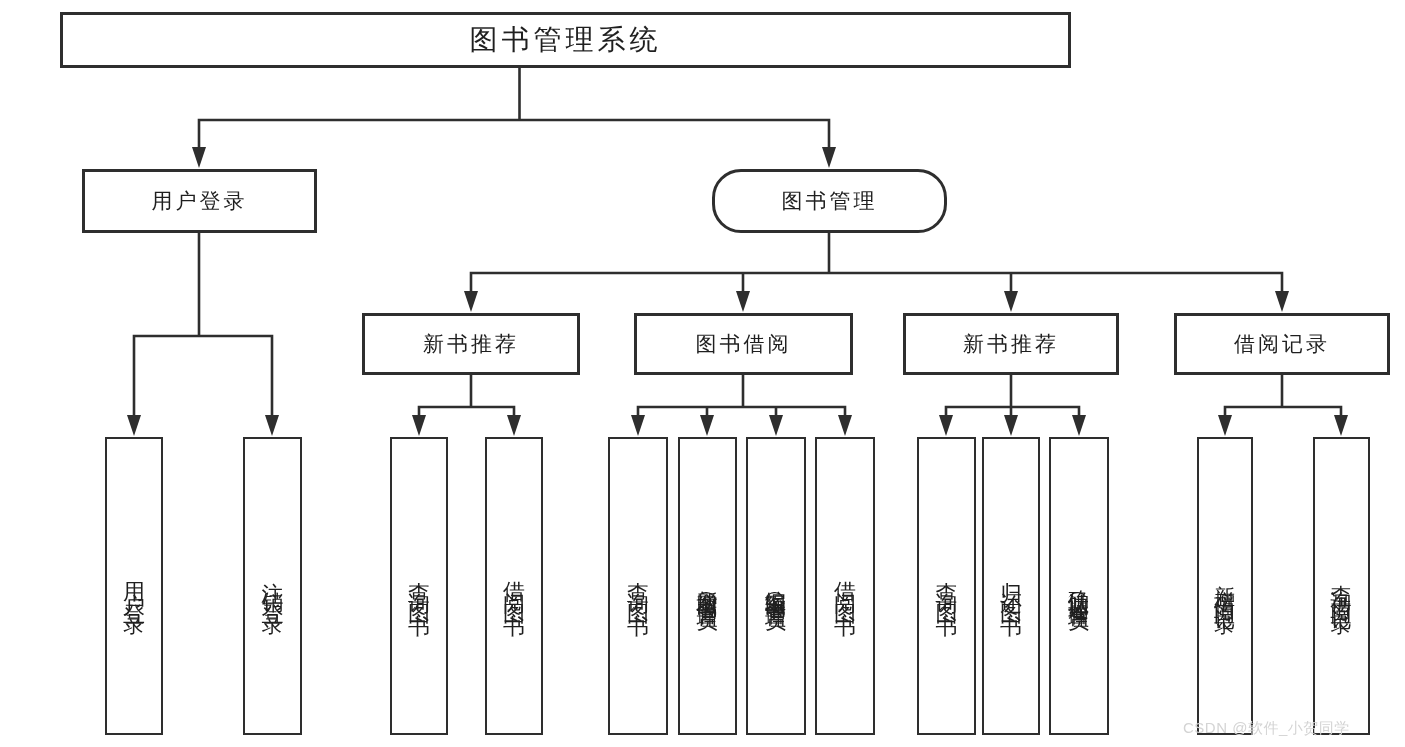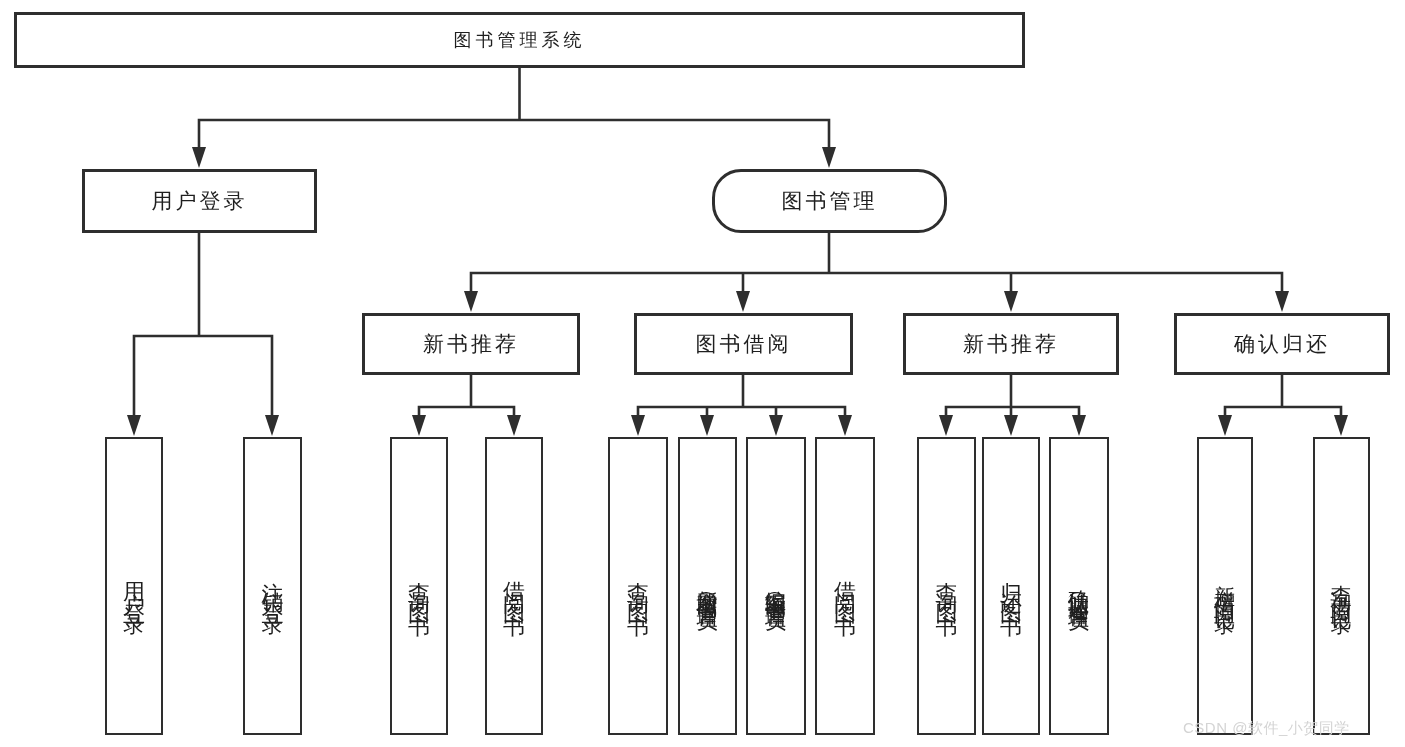--- a/index.html
+++ b/index.html
@@ -7,21 +7,21 @@
     position:relative; width:1405px; height:747px; background:#ffffff;
     font-family:"Liberation Sans","DejaVu Sans",sans-serif; overflow:hidden;
   }
   .wires { position:absolute; left:0; top:0; width:1405px; height:747px; }
   .node {
     position:absolute; background:#ffffff; border:3px solid #2e2e2e;
     box-sizing:border-box; display:flex; align-items:center; justify-content:center;
     color:#1f1f1f;
   }
   .hbox { font-size:21px; letter-spacing:3px; }
-  .root { border-width:3.5px; font-size:18px; letter-spacing:4px; }
+  .root { border-width:3.5px; font-size:28px; letter-spacing:4px;margin-left:46px; }
   .vbox { border-width:2.5px; }
   .vtext {
     writing-mode:vertical-rl; text-orientation:mixed;
     font-size:22px; letter-spacing:11px; line-height:1;
   }
   .vtext.sp6 { font-size:21px; letter-spacing:6px; }
   .vtext.sp3 { font-size:21px; letter-spacing:3px; }
   .watermark {
     position:absolute; left:1183px; top:719px; z-index:5;
     font-size:15px; color:#d4d4d4; white-space:nowrap; letter-spacing:0.5px;
@@ -78,21 +78,21 @@
   <div class="node hbox" style="left:362px;top:313px;width:218px;height:62px;align-items:center;">
     <span>新书推荐</span>
   </div>
   <div class="node hbox" style="left:634px;top:313px;width:219px;height:62px;align-items:center;">
     <span>图书借阅</span>
   </div>
   <div class="node hbox" style="left:903px;top:313px;width:216px;height:62px;">
     <span>新书推荐</span>
   </div>
   <div class="node hbox" style="left:1174px;top:313px;width:216px;height:62px;">
-    <span>确认归还</span>
+    <span>借阅记录</span>
   </div>
 
   <div class="node vbox" style="left:105px;top:437px;width:58px;height:298px;">
     <span class="vtext">用户登录</span>
   </div>
   <div class="node vbox" style="left:243px;top:437px;width:59px;height:298px;">
     <span class="vtext">注销登录</span>
   </div>
 
   <div class="node vbox" style="left:390px;top:437px;width:58px;height:298px;">

